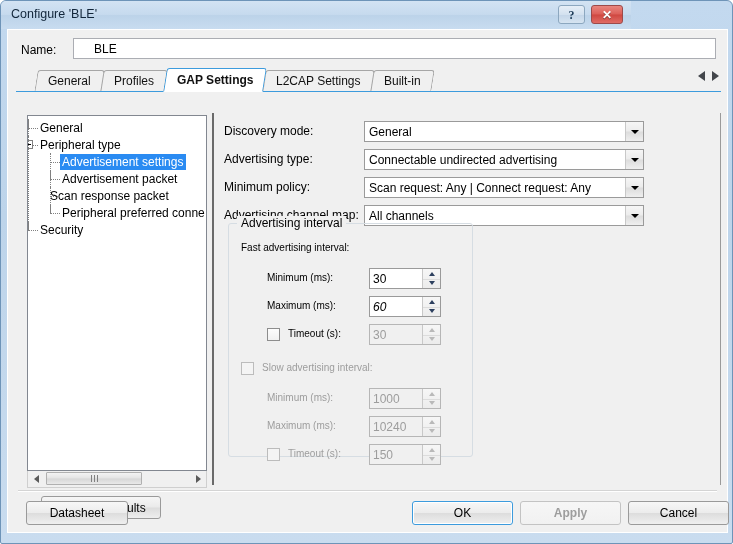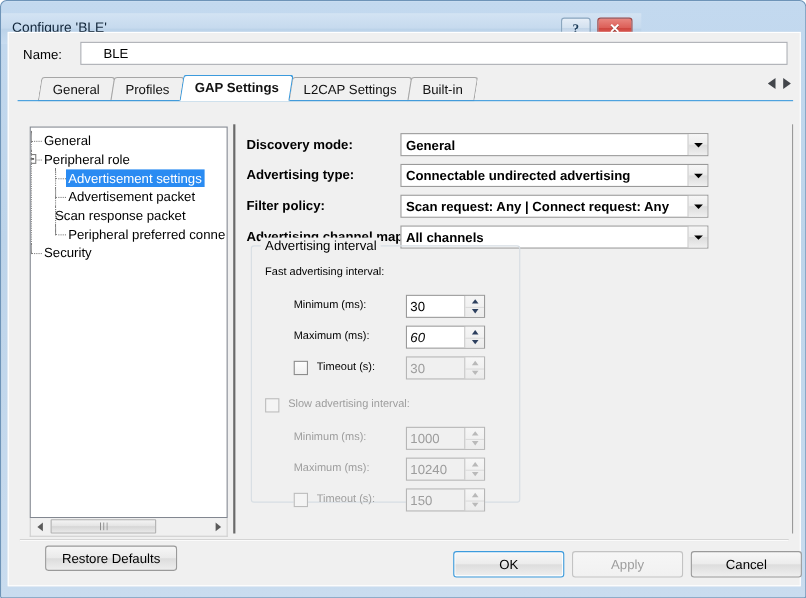--- a/index.html
+++ b/index.html
@@ -22,24 +22,25 @@
     box-sizing: border-box;
     background: linear-gradient(to bottom, #c3d9ef 0%, #bdd4ea 40%, #c9dcef 100%);
     border: 1px solid #6e94b8;
     border-radius: 6px 6px 2px 2px;
     overflow: hidden;
   }
 
   
   #titlebar {
     position: absolute;
-    left: 0; top: 11px;
+    left: 0; top: 0;
     width: 582px;
     height: 28px;
     background: linear-gradient(to bottom, #d3e3f3 0%, #c6daee 48%, #bcd3e9 52%, #c8dcf0 100%);
+    padding-left: 48px;
   }
   #title-text {
     position: absolute;
     left: 10px;
     top: 6px;
     font-size: 12.5px;
     color: #12263a;
     white-space: nowrap;
   }
   .tb-btn {
@@ -352,21 +353,20 @@
     height: 372px;
     box-sizing: border-box;
     background: #f0f0f0;
     border-right: 1px solid #9a9a9a;
   }
 
   .field-row {
     position: absolute;
     left: 8px;
     height: 21px;
-    font-weight: bold;
   }
   .field-label {
     position: absolute;
     left: 0;
     top: 3px;
     font-size: 12px;
     color: #000;
     white-space: nowrap;
   }
   .combo {
@@ -534,20 +534,21 @@
   #btn-ok {
     left: 404px; top: 471px; width: 101px;
     border: 1px solid #3c9bdd;
     box-shadow: inset 0 0 0 1px #ffffff;
   }
   #btn-apply {
     left: 512px; top: 471px; width: 101px;
     color: #9d9d9d;
     background: linear-gradient(to bottom, #f6f6f6 0%, #f1f1f1 100%);
     border: 1px solid #c3c3c3;
+    font-weight: bold;
   }
   #btn-cancel { left: 620px; top: 471px; width: 101px; }
 </style>
 </head>
 <body>
 
 <div id="window">
 
   <div id="titlebar">
     <div id="title-text">Configure 'BLE'</div>
@@ -589,21 +590,21 @@
 
       <div id="tree-panel">
         <div id="tree">
             <div class="tree-row">
               <div class="connector" style="left: 0px; top: 0px; height: 9px;"></div>
               <div class="tree-label" style="margin-left: 10px;">General</div>
             </div>
             <div class="tree-row">
               <div class="connector" style="left: 0px; top: 0px; height: 9px;"></div>
               <div class="expander" style="left: -4px; top: 4px; background: rgb(255, 255, 255);"></div>
-              <div class="tree-label" style="margin-left: 10px;">Peripheral role</div>
+              <div class="tree-label" style="margin-left: 10px;">Peripheral type</div>
             </div>
             <div class="tree-row selected">
               <div class="connector" style="left: 22px; top: 0px; height: 9px;"></div>
               <div class="tree-label" style="margin-left: 32px;">Advertisement settings</div>
             </div>
             <div class="tree-row">
               <div class="connector" style="left: 22px; top: 0px; height: 9px;"></div>
               <div class="tree-label" style="margin-left: 32px;">Advertisement packet</div>
             </div>
             <div class="tree-row">
@@ -654,21 +655,21 @@
             <div class="field-row" style="top: 36px; width: 430px;">
               <div class="field-label">Advertising type:</div>
               <div class="combo">
                 <div class="combo-text">Connectable undirected advertising</div>
                 <div class="combo-btn">
                   <div class="caret"></div>
                 </div>
               </div>
             </div>
             <div class="field-row" style="top: 64px; width: 430px;">
-              <div class="field-label">Filter policy:</div>
+              <div class="field-label">Minimum policy:</div>
               <div class="combo">
                 <div class="combo-text">Scan request: Any | Connect request: Any</div>
                 <div class="combo-btn">
                   <div class="caret"></div>
                 </div>
               </div>
             </div>
             <div class="field-row" style="top: 92px; width: 430px;">
               <div class="field-label">Advertising channel map:</div>
               <div class="combo">
@@ -766,18 +767,19 @@
                   <i></i>
                 </div>
             </div>
           </div>
 
         </div>
       </div>
     </div>
 
     <div id="footer-sep"></div>
+    <button class="dlg-btn" id="btn-datasheet">Datasheet</button>
     <button class="dlg-btn" id="btn-ok">OK</button>
     <button class="dlg-btn" id="btn-apply">Apply</button>
     <button class="dlg-btn" id="btn-cancel">Cancel</button>
 
   </div>
 </div>
 
 </body></html>

